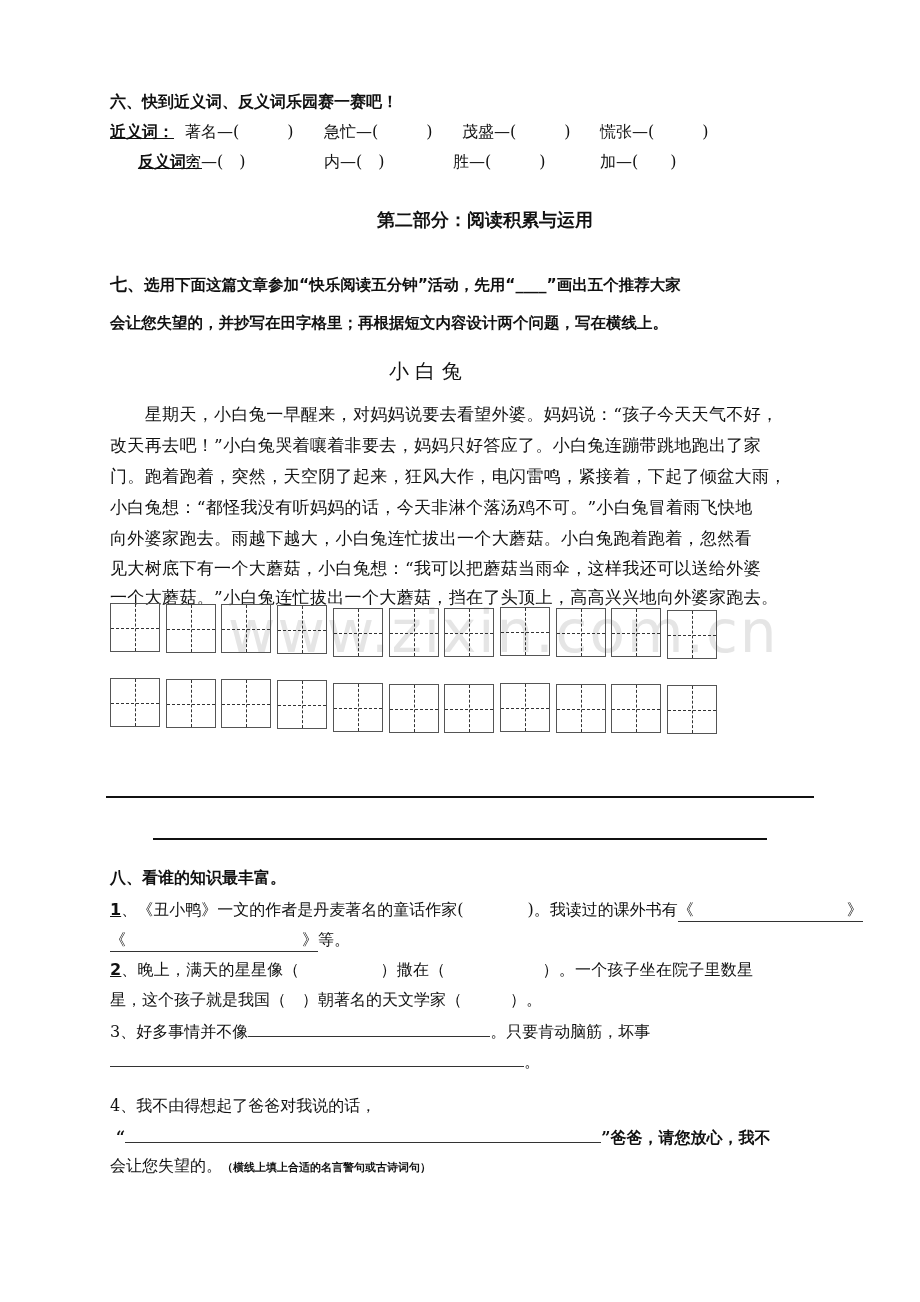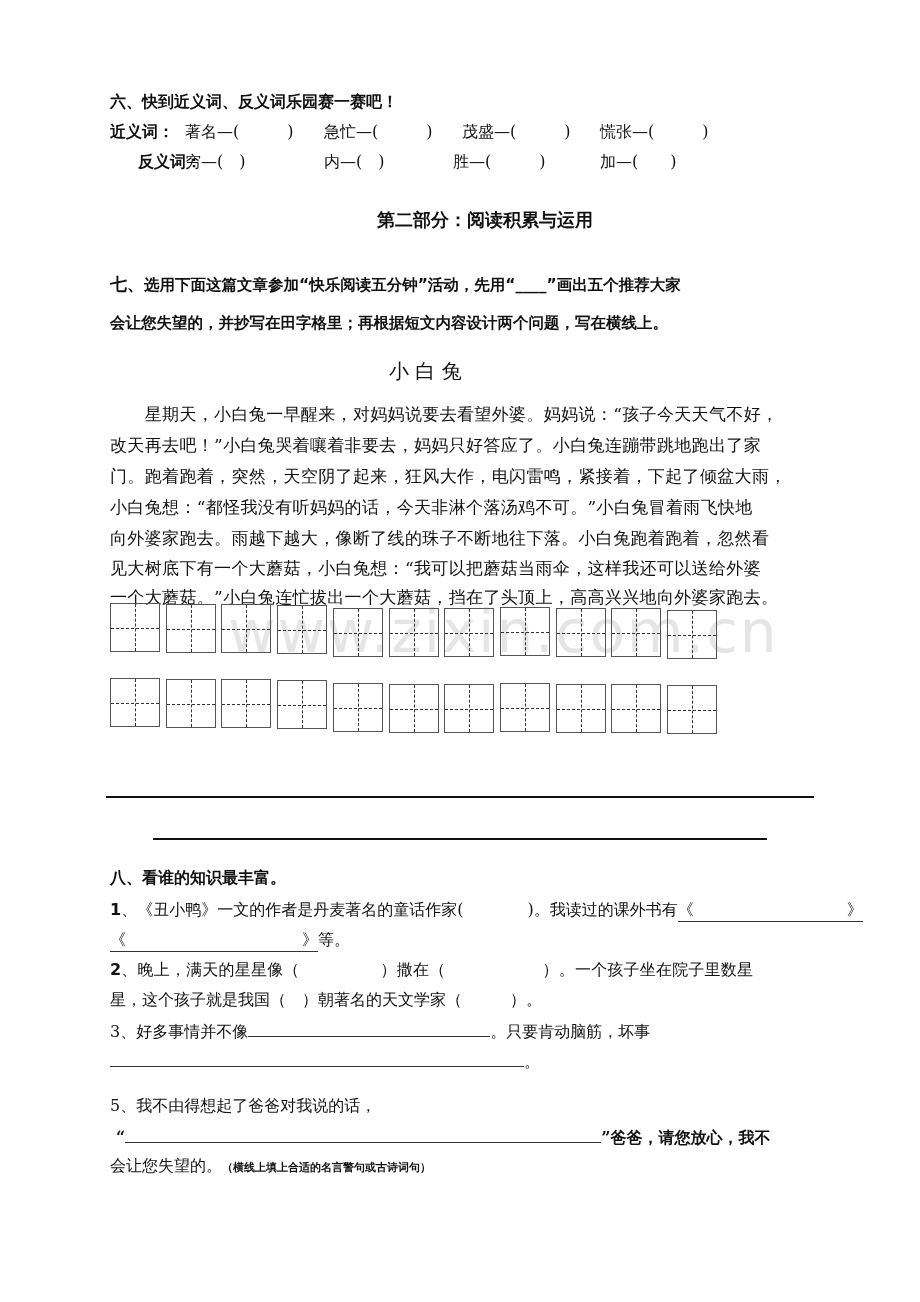--- a/index.html
+++ b/index.html
@@ -9,21 +9,21 @@
     }
     body {
       width: 920px;
       height: 1302px;
       position: relative;
       overflow: hidden;
       color: #111;
       font-family: "DejaVu Sans", "Liberation Sans", sans-serif;
     }
     .abs { position: absolute; white-space: nowrap; }
-    .bold { font-weight: bold; }
+    .bold { font-weight: bold; text-decoration: underline; }
     .q-heading { font-size: 16px; font-weight: bold; }
     .body-text { font-size: 16px; font-family: "DejaVu Serif", "Liberation Serif", serif; }
     .sec-title { font-size: 18px; font-weight: bold; margin-left: 46px; }
     .story-line {
       position: absolute;
       left: 110px;
       width: 706px;
       font-size: 17px;
       font-family: "DejaVu Serif", "Liberation Serif", serif;
       white-space: nowrap;
@@ -87,21 +87,21 @@
   <span class="q-heading" style="font-size:17px;">七、</span><span class="q-heading" style="font-size:15.5px;">选用下面这篇文章参加“快乐阅读五分钟”活动，先用“____”画出五个推荐大家</span>
 </div>
 <div class="abs q-heading" style="left:110px; top:313px; font-size:15.5px;">会让您失望的，并抄写在田字格里；再根据短文内容设计两个问题，写在横线上。</div>
 
 <div class="abs body-text" style="left:389px; top:358px; font-size:20px;">小 白 兔</div>
 
 <div class="story-line" style="top:403px;">　　星期天，小白兔一早醒来，对妈妈说要去看望外婆。妈妈说：“孩子今天天气不好，</div>
 <div class="story-line" style="top:434px;">改天再去吧！”小白兔哭着嚷着非要去，妈妈只好答应了。小白兔连蹦带跳地跑出了家</div>
 <div class="story-line" style="top:465px;">门。跑着跑着，突然，天空阴了起来，狂风大作，电闪雷鸣，紧接着，下起了倾盆大雨，</div>
 <div class="story-line" style="top:496px;">小白兔想：“都怪我没有听妈妈的话，今天非淋个落汤鸡不可。”小白兔冒着雨飞快地</div>
-<div class="story-line" style="top:527px;">向外婆家跑去。雨越下越大，像断了线的珠子不断地往下落。小白兔跑着跑着，忽然看</div>
+<div class="story-line" style="top:527px;">向外婆家跑去。雨越下越大，小白兔连忙拔出一个大蘑菇。小白兔跑着跑着，忽然看</div>
 <div class="story-line" style="top:557px;">见大树底下有一个大蘑菇，小白兔想：“我可以把蘑菇当雨伞，这样我还可以送给外婆</div>
 <div class="story-line" style="top:586px;">一个大蘑菇。”小白兔连忙拔出一个大蘑菇，挡在了头顶上，高高兴兴地向外婆家跑去。</div>
 
 <div class="watermark">www.zixin.com.cn</div>
 
 <div>
   <div class="grid-box" style="left:110px; top:603px;">
       <div class="v"></div>
       <div class="h"></div>
     </div>
@@ -209,19 +209,19 @@
 </div>
 <div class="abs body-text" style="left:110px; top:990px;">星，这个孩子就是我国（　）朝著名的天文学家（　　　）。</div>
 
 <div class="abs body-text" style="left:110px; top:1020px;">
   <span>3、好多事情并不像</span><span class="u-blank" style="width:242px; height:16px;"></span><span>。只要肯动脑筋，坏事</span>
 </div>
 <div class="abs body-text" style="left:110px; top:1050px;">
   <span class="u-blank" style="width:414px; height:16px;"></span><span>。</span>
 </div>
 
-<div class="abs body-text" style="left:110px; top:1096px;">5、我不由得想起了爸爸对我说的话，</div>
+<div class="abs body-text" style="left:110px; top:1096px;">4、我不由得想起了爸爸对我说的话，</div>
 <div class="abs body-text" style="left:116px; top:1126px;font-weight:bold;">
   <span>“</span><span class="u-blank" style="width:476px; height:16px;"></span><span>”爸爸，请您放心，我不</span>
 </div>
 <div class="abs body-text" style="left:110px; top:1156px;">
   <span>会让您失望的。</span><span class="note-bold">（横线上填上合适的名言警句或古诗词句）</span>
 </div>
 
 </body></html>

